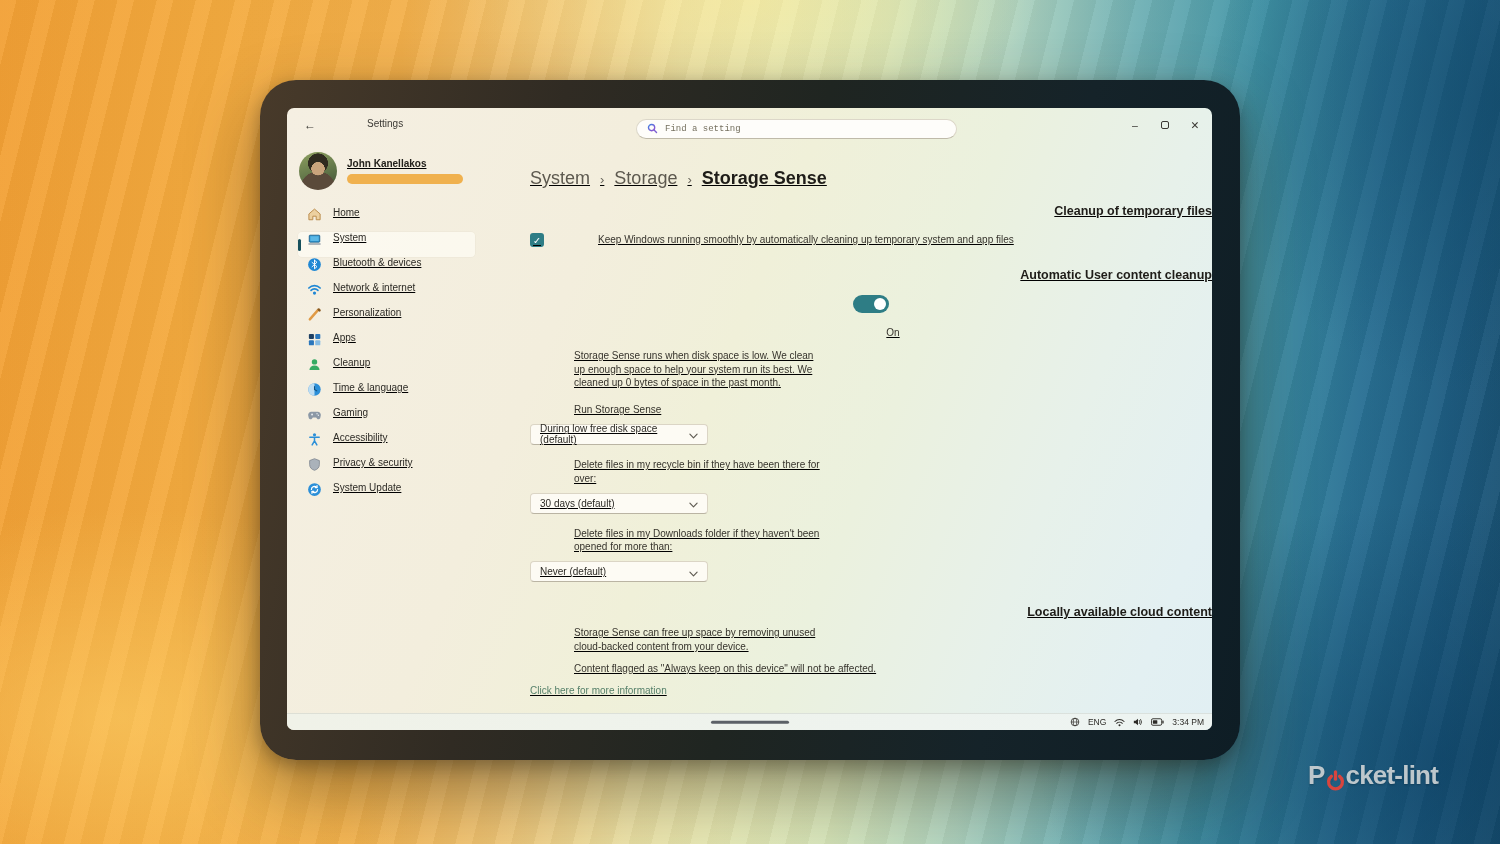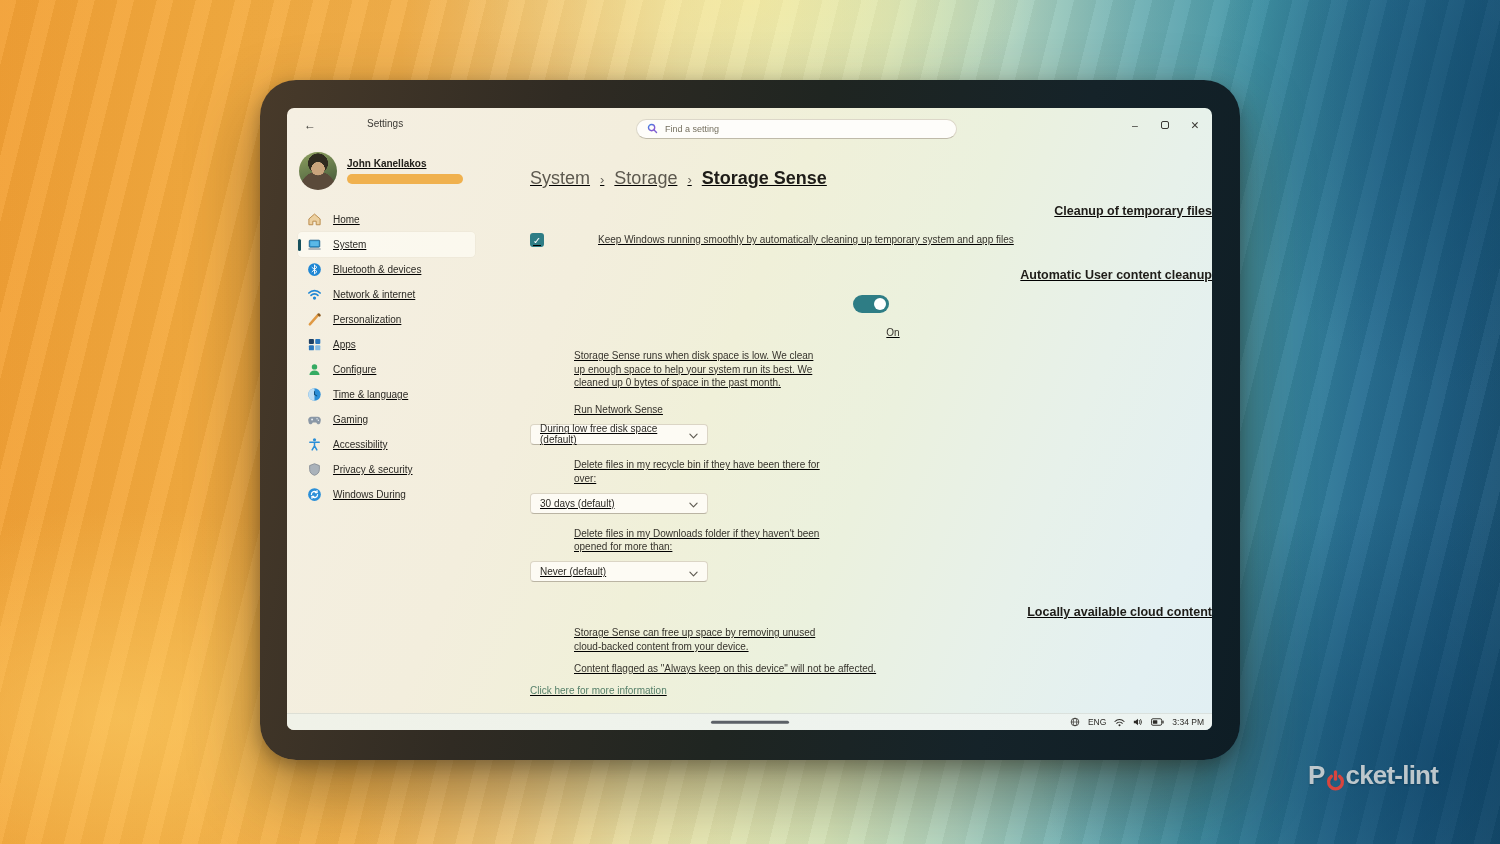--- a/index.html
+++ b/index.html
@@ -32,21 +32,21 @@
 
   
   .titlebar { position:relative; flex:0 0 33px; }
   .back-btn { position:absolute; left:12px; top:8px; width:22px; height:17px; display:flex; align-items:center; justify-content:center; font-size:12px; color:#3b3934; border-radius:4px; }
   .app-title { position:absolute; left:44px; top:10px; font-size:10px; color:#3b3934;margin-left:36px; }
   .search-box {
     position:absolute; left:349px; top:11px; width:321px; height:20px; border-radius:11px;
     background:#fefdfa; border:1px solid #dcd7c9; border-bottom-color:#bfbaa9;
     display:flex; align-items:center; gap:7px; padding:0 10px;
   }
-  .search-box input { flex:1; border:none; outline:none; background:transparent; font-size:9px; color:#4c473d; font-family:Liberation Sans, sans-serif; }
+  .search-box input { flex:1; border:none; outline:none; background:transparent; font-size:9px; color:#4c473d; font-family:Liberation Mono, monospace; }
   .search-box input::placeholder { color:#75705f; }
   .win-controls { position:absolute; right:2px; top:0; height:33px; display:flex; }
   .win-btn { width:30px; height:100%; display:flex; align-items:center; justify-content:center; font-size:10.5px; color:#3b3934; }
   .max-glyph { width:8px; height:8px; border:1px solid #3b3934; border-radius:2px; }
 
   
   .body-row { flex:1; display:flex; min-height:0;text-decoration:underline; }
 
   
   .sidebar { flex:0 0 196px; padding:7px 8px 0 11px; }
@@ -56,21 +56,21 @@
     background:
       radial-gradient(circle at 50% 44%, #c9a47c 0 23%, rgba(0,0,0,0) 24%),
       radial-gradient(circle at 50% 30%, #2f2a1f 0 30%, rgba(0,0,0,0) 31%),
       radial-gradient(circle at 50% 98%, #5a4a3a 0 42%, rgba(0,0,0,0) 43%),
       linear-gradient(160deg,#8fa060 0%, #5d7247 60%, #3f4f35 100%);
   }
   .p-name { font-size:10px; font-weight:bold; color:#24221d; margin-bottom:5px; }
   .redacted { width:116px; height:10px; border-radius:5px; background:#f0b14e; }
 
   .nav { display:flex; flex-direction:column; }
-  .nav-item { position:relative; height:25px; display:flex; align-items:center; gap:11px; padding-left:9px; border-radius:4px; font-size:10px; color:#2c2a25; }
+  .nav-item { position:relative; height:25px; display:flex; align-items:flex-start; gap:11px; padding-left:9px; border-radius:4px; font-size:10px; color:#2c2a25; }
   .nav-item.selected { background:rgba(255,253,246,0.66); box-shadow:0 0 0 0.5px rgba(90,80,60,0.06); }
   .nav-item.selected::before { content:""; position:absolute; left:0; top:6.5px; width:3px; height:12px; border-radius:2px; background:#17505c; }
   .nav-icon { width:15px; height:15px; flex:0 0 15px; }
   .nav-icon svg { width:100%; height:100%; display:block; }
 
   
   .main { flex:1; padding:11px 0 0 47px; }
   .breadcrumb { display:flex; align-items:baseline; margin-top:16px; }
   .crumb { font-size:18px; color:#5d594f; }
   .crumb-sep { font-size:13px; color:#6a665c; margin:0 10px; }
@@ -233,21 +233,21 @@
               <span>Apps</span>
             </div>
 
             <div class="nav-item">
               <span class="nav-icon">
                   <svg viewBox="0 0 16 16">
                     <circle cx="8" cy="5.2" r="2.9" fill="#35ab62"></circle>
                     <path d="M2.6 13.8 a5.4 4.7 0 0 1 10.8 0 Z" fill="#35ab62"></path>
                   </svg>
                 </span>
-              <span>Configure</span>
+              <span>Cleanup</span>
             </div>
 
             <div class="nav-item">
               <span class="nav-icon">
                   <svg viewBox="0 0 16 16">
                     <circle cx="8" cy="8" r="6.6" fill="#2b8fd8"></circle>
                     <path d="M8 1.4 a6.6 6.6 0 0 0 0 13.2 Z" fill="#cde6f6" opacity="0.9"></path>
                     <path d="M8 4.8 V8 L10.4 9.5" fill="none" stroke="#11507e" stroke-width="1.1" stroke-linecap="round"></path>
                   </svg>
                 </span>
@@ -287,21 +287,21 @@
 
             <div class="nav-item">
               <span class="nav-icon">
                   <svg viewBox="0 0 16 16">
                     <circle cx="8" cy="8" r="6.8" fill="#2b8fd8"></circle>
                     <path d="M4.7 8 a3.3 3.3 0 0 1 5.7 -2.2 M11.3 8 a3.3 3.3 0 0 1 -5.7 2.2" fill="none" stroke="#ffffff" stroke-width="1.3" stroke-linecap="round"></path>
                     <path d="M10.7 3.9 v2 h-2" fill="none" stroke="#ffffff" stroke-width="1.3" stroke-linecap="round" stroke-linejoin="round"></path>
                     <path d="M5.3 12.1 v-2 h2" fill="none" stroke="#ffffff" stroke-width="1.3" stroke-linecap="round" stroke-linejoin="round"></path>
                   </svg>
                 </span>
-              <span>Windows During</span>
+              <span>System Update</span>
             </div>
 
           </div>
         </div>
 
         <div class="main">
 
           <div class="breadcrumb">
             <span class="crumb">System</span>
             <span class="crumb-sep">›</span>
@@ -323,21 +323,21 @@
 
           <div class="toggle-row">
             <span class="toggle">
                 <span class="toggle-knob"></span>
               </span>
             <span class="body-txt">On</span>
           </div>
           <div class="body-txt auto-desc">Storage Sense runs when disk space is low. We clean up enough space to help your system run its best. We cleaned up 0 bytes of space in the past month.</div>
 
 
-          <div class="body-txt field-label">Run Network Sense</div>
+          <div class="body-txt field-label">Run Storage Sense</div>
           <div class="dropdown">
             <span class="dd-value">During low free disk space (default)</span>
             <span><svg width="9" height="6" viewBox="0 0 10 6">
                   <path d="M1 1 L5 5 L9 1" fill="none" stroke="#5f5b52" stroke-width="1.3" stroke-linecap="round" stroke-linejoin="round"></path>
                 </svg></span>
           </div>
 
           <div class="body-txt field-label">Delete files in my recycle bin if they have been there for over:</div>
           <div class="dropdown">
             <span class="dd-value">30 days (default)</span>

